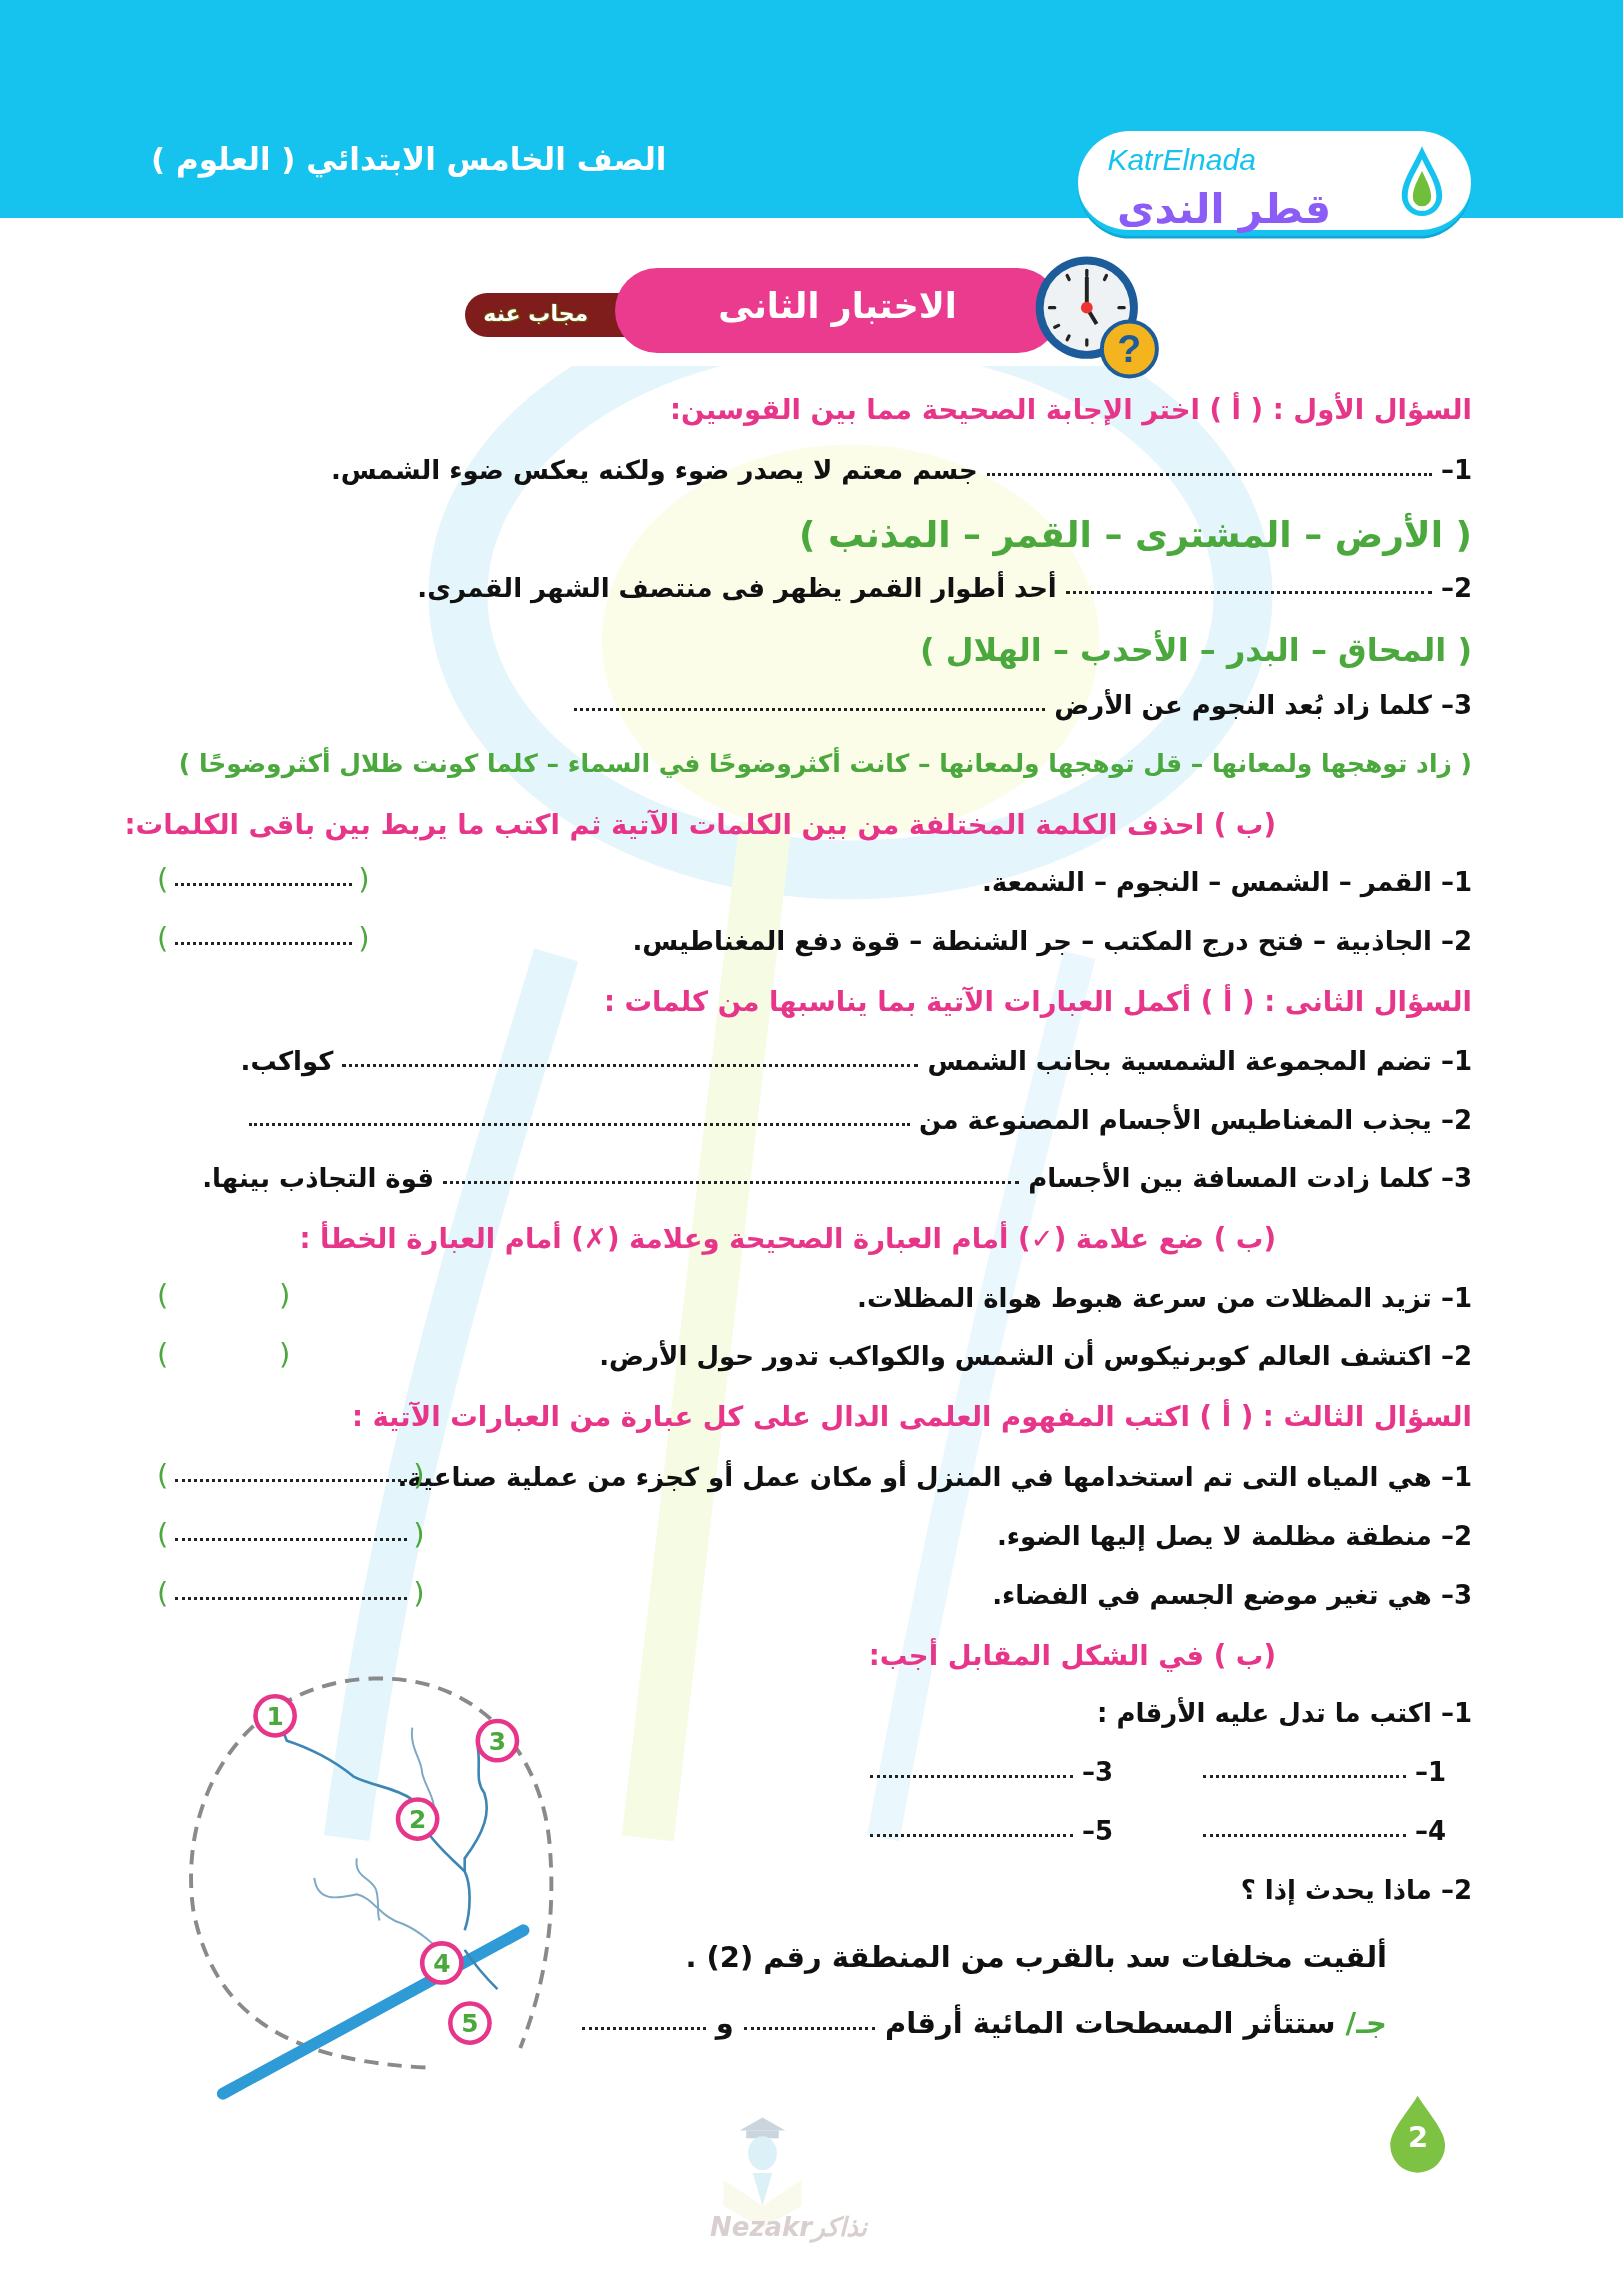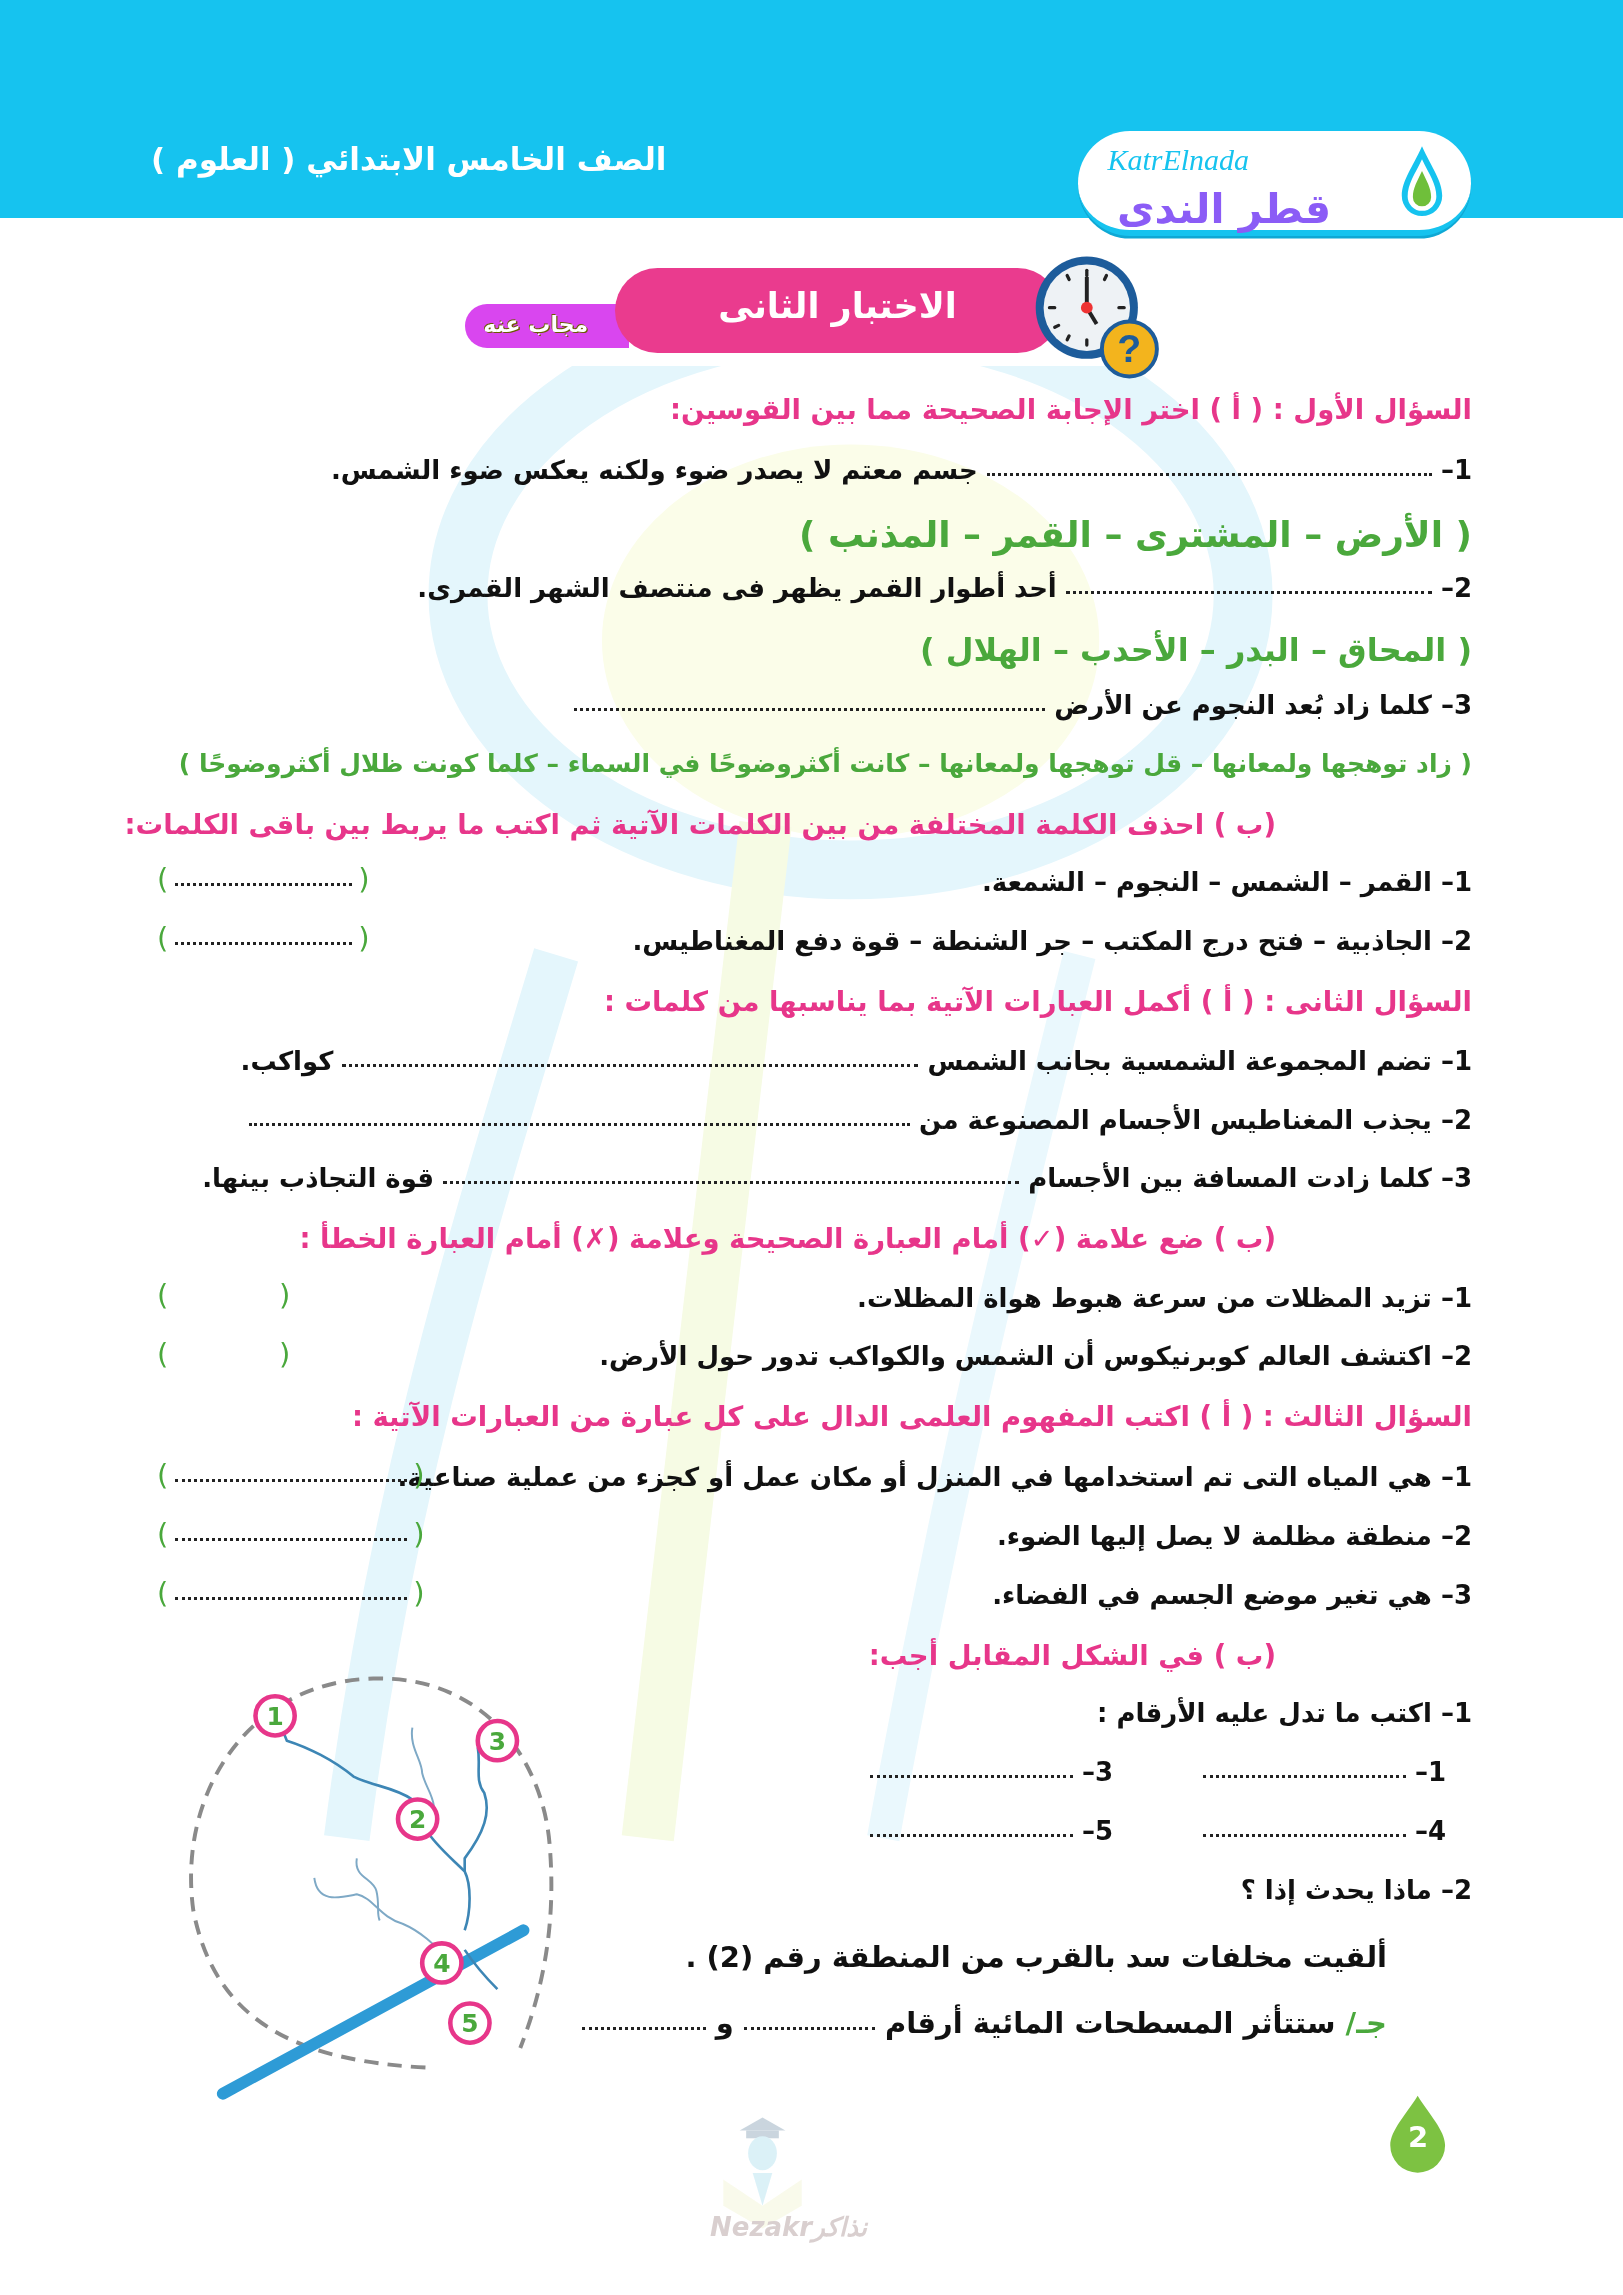--- a/index.html
+++ b/index.html
@@ -3,28 +3,28 @@
 <meta charset="utf-8">
 <style>
   * { box-sizing: border-box; margin: 0; padding: 0; }
   html, body { width: 1623px; height: 2295px; background: #ffffff; overflow: hidden; }
   body { position: relative; font-family: "DejaVu Sans", sans-serif; color: #111; direction: rtl; }
 
   .header-band { position: absolute; left: 0; top: 0; width: 1623px; height: 218px; background: #16c3ef; }
   .header-title { position: absolute; left: 151px; top: 141px; color: #ffffff; font-size: 31px; font-weight: bold; direction: rtl; white-space: nowrap; }
   .logo { position: absolute; left: 1078px; top: 131px; width: 393px; height: 105px; background: #fff; border-radius: 52px; border-bottom: 6.5px solid #16c3ef; box-shadow: 0 2.6px 0 #0fa8d4; }
   .logo-drop { position: absolute; right: 26px; top: 14.4px; width: 46px; height: 75px; }
-  .logo-latin { position: absolute; left: 29.4px; top: 11.8px; font-family: Liberation Serif, serif; font-style: italic; color: #16c3ef; font-size: 30px; direction: ltr; }
+  .logo-latin { position: absolute; left: 29.4px; top: 11.8px; font-family: Liberation Sans, sans-serif; font-style: italic; color: #16c3ef; font-size: 30px; direction: ltr; }
   .logo-arabic { position: absolute; left: 39px; top: 54px; color: #8b5cf6; font-size: 41px; font-weight: bold; }
 
   .watermark { position: absolute; left: 229px; top: 366px; width: 1145px; height: 1505px; pointer-events: none; }
 
   .exam-banner { position: absolute; left: 615px; top: 268px; width: 445px; height: 85px; background: #ea3b8e; border-radius: 43px; }
   .exam-title { position: absolute; left: 0; right: 0; top: 18.3px; text-align: center; color: #fff; font-size: 35px; font-weight: bold; }
-  .answered-tag { position: absolute; left: 465px; top: 304px; width: 164px; height: 44px; background: #d946ef; border-radius: 22px 0 0 22px; }
+  .answered-tag { position: absolute; left: 465px; top: 293px; width: 164px; height: 44px; background: #7f1d1d; border-radius: 22px 0 0 22px; }
   .answered-text { position: absolute; left: 18.3px; top: 7.9px; color: #fff; font-size: 22px; font-weight: bold; text-shadow: 1.3px 1.3px 0 #6b5b00, -0.7px -0.7px 0 #6b5b00; }
   .clock { position: absolute; left: 1031px; top: 252px; width: 128px; height: 131px; }
 
   .line { position: absolute; right: 151px; font-size: 26px; white-space: nowrap; direction: rtl; font-weight: bold; }
   .pink { color: #e7368a; font-size: 27.5px; font-weight: bold; }
   .green { color: #4aa83c; font-weight: bold; }
   .dots { display: inline-block; border-bottom: 3.3px dotted #222; height: 9.2px; vertical-align: middle; }
   .paren-box { position: absolute; left: 157px; font-size: 29px; color: #4aa83c; direction: ltr; white-space: nowrap; }
   .paren-box .dots { margin: 0 6.5px; }
 

